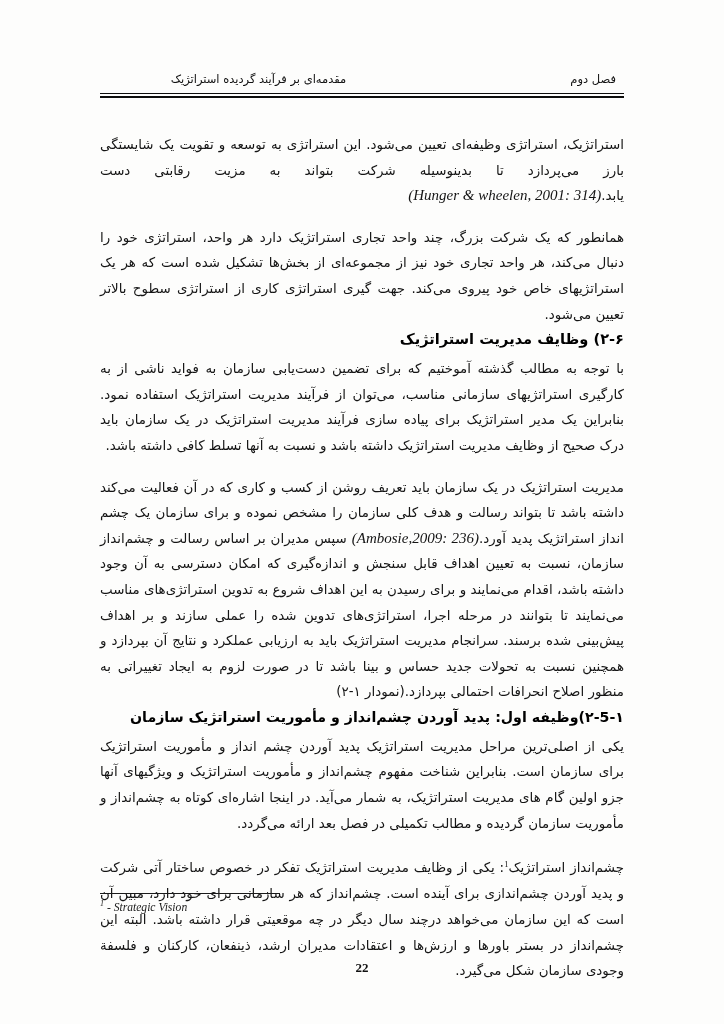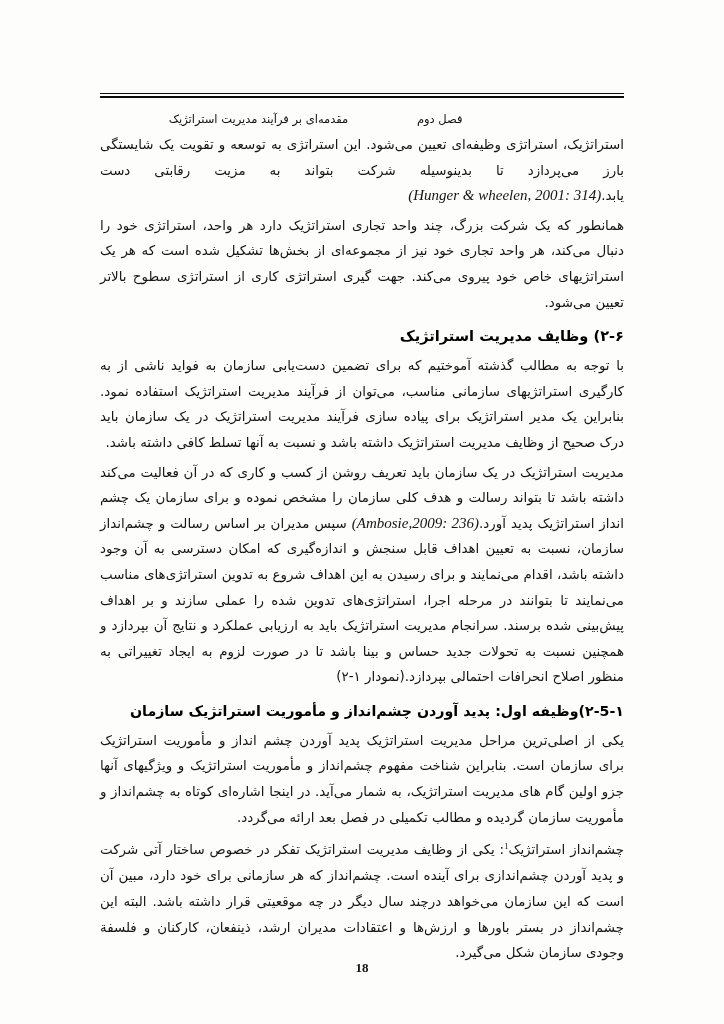--- a/index.html
+++ b/index.html
@@ -34,24 +34,23 @@
     flex-direction: row;
     justify-content: flex-start;
     align-items: baseline;
     font-size: 11.5px;
     color: #111;
     letter-spacing: 0;
     height: 18px;
   }
   .header-chapter {
     width: 38%;
-    text-align: left;
+    text-align: right;
     padding-right: 8px;
     white-space: nowrap;
-    margin-top: 40px;
   }
   .header-title {
     flex: 1;
     text-align: center;
     white-space: nowrap;
   }
   .header-rule {
     margin-top: 3px;
     border-top: 1.6px solid #0d0d0d;
     border-bottom: 2.2px solid #0d0d0d;
@@ -70,33 +69,33 @@
   p.body-par {
     margin: 0 0 0 0;
     font-size: 13.4px;
     line-height: 25.6px;
     text-align: justify;
     text-justify: inter-word;
     color: #141414;
     direction: rtl;
   }
   p.body-par + p.body-par {
-    margin-top: 4px;
+    margin-top: 16px;
   }
   .cite {
     font-family: "Liberation Serif", "DejaVu Serif", serif;
     font-style: italic;
     font-size: 15px;
     direction: ltr;
     unicode-bidi: embed;
     white-space: nowrap;
   }
 
   h2.sec-head {
-    margin: 9px 0 5px 0;
+    margin: 0 0 5px 0;
     font-size: 14.6px;
     font-weight: bold;
     text-align: right;
     color: #000;
     line-height: 24px;
     direction: rtl;
   }
   h2.sec-head.wide {
     font-size: 14.2px;
   }
@@ -152,21 +151,21 @@
   }
 </style>
 </head>
 <body>
 
 <div class="page">
 
   <div class="header-area">
     <div class="header-row">
       <span class="header-chapter">فصل دوم</span>
-      <span class="header-title">مقدمه‌ای بر فرآیند مدیریت استراتژیک</span>
+      <span class="header-title">مقدمه‌ای بر فرآیند گردیده استراتژیک</span>
     </div>
     <div class="header-rule"></div>
   </div>
 
   <div class="content">
 
     <p class="body-par"><span>استراتژیک، استراتژی وظیفه‌ای تعیین می‌شود. این استراتژی به توسعه و تقویت یک شایستگی بارز می‌پردازد تا بدینوسیله شرکت بتواند به مزیت رقابتی دست یابد.</span><span class="cite">(Hunger &amp; wheelen, 2001: 314)</span></p>
 
     <p class="body-par"><span>همانطور که یک شرکت بزرگ، چند واحد تجاری استراتژیک دارد  هر واحد، استراتژی خود را دنبال می‌کند، هر واحد تجاری خود نیز از مجموعه‌ای از بخش‌ها تشکیل شده است که هر یک استراتژیهای خاص خود پیروی می‌کند. جهت گیری استراتژی کاری از استراتژی سطوح بالاتر تعیین می‌شود.</span></p>
 
@@ -177,16 +176,20 @@
     <p class="body-par"><span>مدیریت استراتژیک در یک سازمان باید تعریف روشن از کسب و کاری که در آن فعالیت می‌کند داشته باشد تا بتواند رسالت و هدف کلی سازمان را مشخص نموده و برای سازمان یک چشم انداز استراتژیک پدید آورد.</span><span class="cite">(Ambosie,2009: 236)</span><span> سپس مدیران بر اساس رسالت و چشم‌انداز سازمان، نسبت به تعیین اهداف قابل سنجش و اندازه‌گیری که امکان دسترسی به آن وجود داشته باشد، اقدام می‌نمایند و برای رسیدن به این اهداف شروع به تدوین استراتژی‌های مناسب می‌نمایند تا بتوانند در مرحله اجرا، استراتژی‌های تدوین شده را عملی سازند و بر اهداف پیش‌بینی شده برسند. سرانجام مدیریت استراتژیک باید به ارزیابی عملکرد و نتایج آن بپردازد و همچنین نسبت به تحولات جدید حساس و بینا باشد تا در صورت لزوم به ایجاد تغییراتی به منظور اصلاح انحرافات احتمالی بپردازد.(نمودار ۱-۲)</span></p>
 
     <h2 class="sec-head wide">۲-5-۱)وظیفه اول: پدید آوردن چشم‌انداز و مأموریت استراتژیک سازمان</h2>
 
     <p class="body-par"><span>یکی از اصلی‌ترین مراحل مدیریت استراتژیک پدید آوردن چشم انداز و مأموریت استراتژیک برای سازمان است. بنابراین شناخت مفهوم چشم‌انداز و مأموریت استراتژیک و ویژگیهای آنها جزو اولین گام های مدیریت استراتژیک، به شمار می‌آید. در اینجا اشاره‌ای کوتاه به چشم‌انداز و مأموریت سازمان گردیده و مطالب تکمیلی در فصل بعد ارائه می‌گردد.</span></p>
 
     <p class="body-par"><span class="lead-bold">چشم‌انداز استراتژیک</span><sup class="fn-ref">1</sup><span>: یکی از وظایف مدیریت استراتژیک تفکر در خصوص ساختار آتی شرکت و پدید آوردن چشم‌اندازی برای آینده است. چشم‌انداز که هر سازمانی برای خود دارد، مبین آن است که این سازمان می‌خواهد درچند سال دیگر در چه موقعیتی قرار داشته باشد. البته این چشم‌انداز در بستر باورها و ارزش‌ها و اعتقادات مدیران ارشد، ذینفعان، کارکنان و فلسفة وجودی سازمان شکل می‌گیرد.</span></p>
 
   </div>
 
+  <div class="footnote-area">
+    <div class="footnote-rule"></div>
+    <div class="footnote-text"><sup>1</sup><span> - Strategic Vision</span></div>
+  </div>
 
-  <div class="page-number">18</div>
+  <div class="page-number">22</div>
 
 </div>
 
 </body></html>

